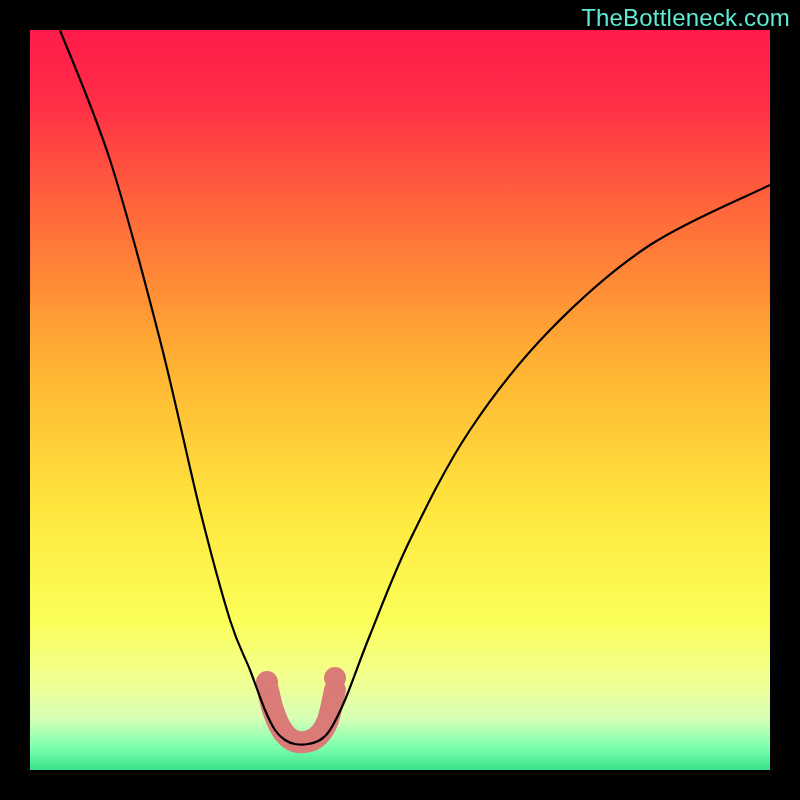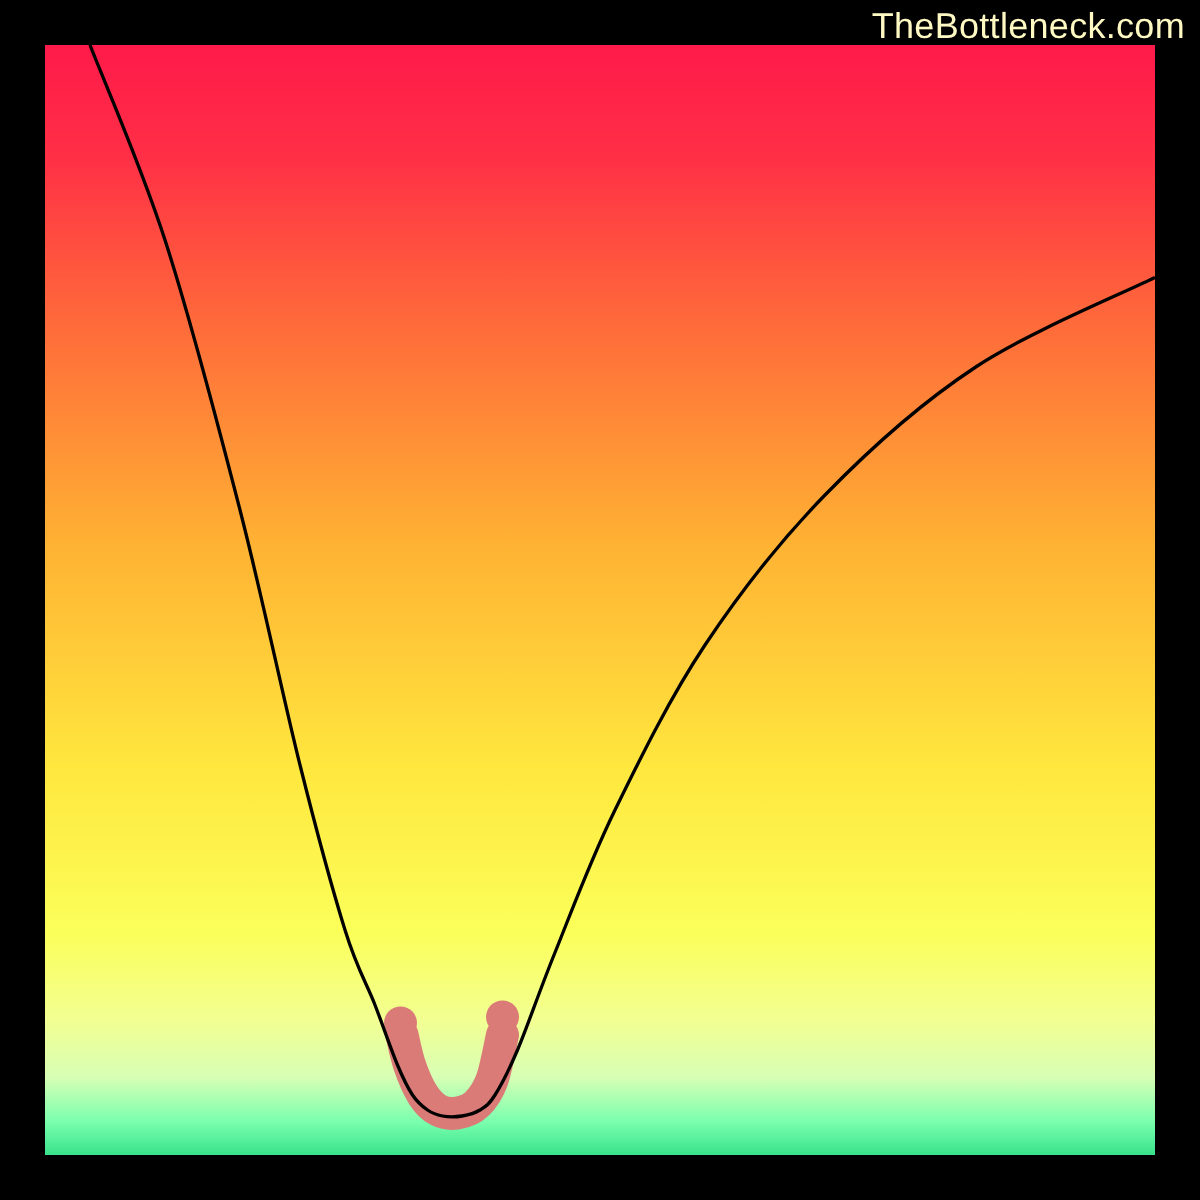--- a/index.html
+++ b/index.html
@@ -21,21 +21,21 @@
   .gradient {
     position: absolute;
     inset: 0;
   }
   .watermark {
     position: absolute;
     top: 4px;
     right: 10px;
     font-family: Arial, Helvetica, sans-serif;
     font-size: 24px;
-    color: #fef9c3;
+    color: #5eead4;
     font-weight: 500;
     letter-spacing: 0.2px;
   }
   svg.curve {
     position: absolute;
     inset: 0;
   }
   .curve path.main {
     fill: none;
     stroke: #000;

